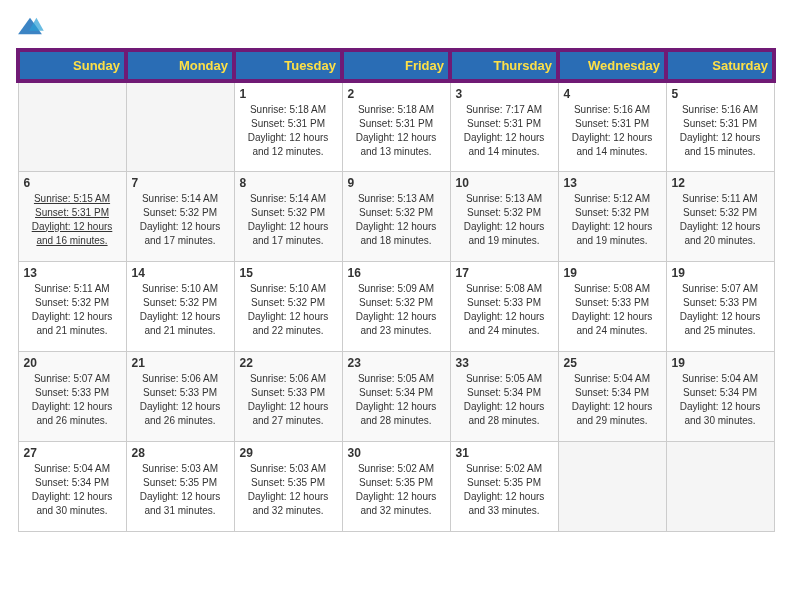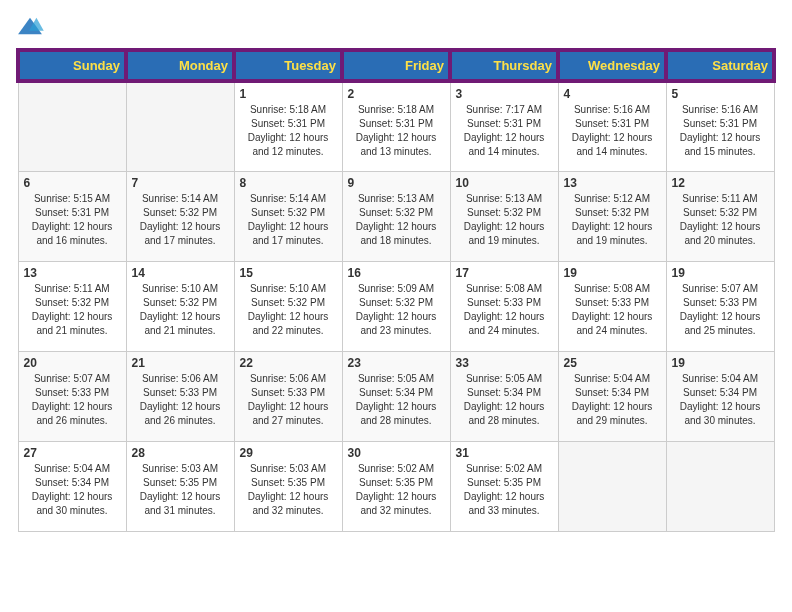--- a/index.html
+++ b/index.html
@@ -152,21 +152,21 @@
         <td>
           <span class="day-num">5</span>
           <div class="day-info" style="white-space: pre-line;">Sunrise: 5:16 AM
 Sunset: 5:31 PM
 Daylight: 12 hours and 15 minutes.</div>
         </td>
       </tr>
       <tr>
         <td>
           <span class="day-num">6</span>
-          <div class="day-info" style="white-space: pre-line;">Sunrise: 5:15 AM
+          <div class="day-info" style="white-space: pre-line; text-decoration: underline;">Sunrise: 5:15 AM
 Sunset: 5:31 PM
 Daylight: 12 hours and 16 minutes.</div>
         </td>
         <td>
           <span class="day-num">7</span>
           <div class="day-info" style="white-space: pre-line;">Sunrise: 5:14 AM
 Sunset: 5:32 PM
 Daylight: 12 hours and 17 minutes.</div>
         </td>
         <td>

